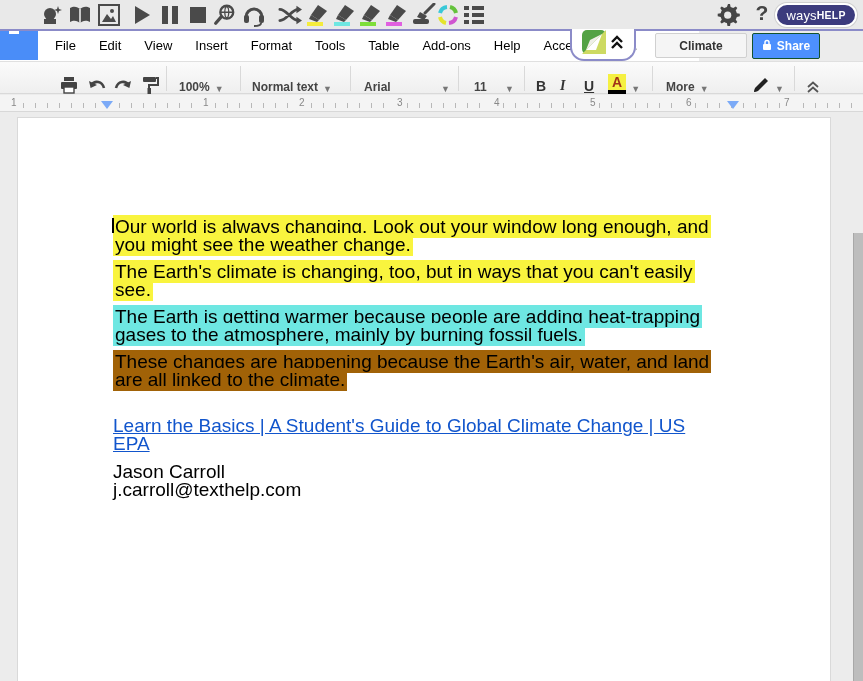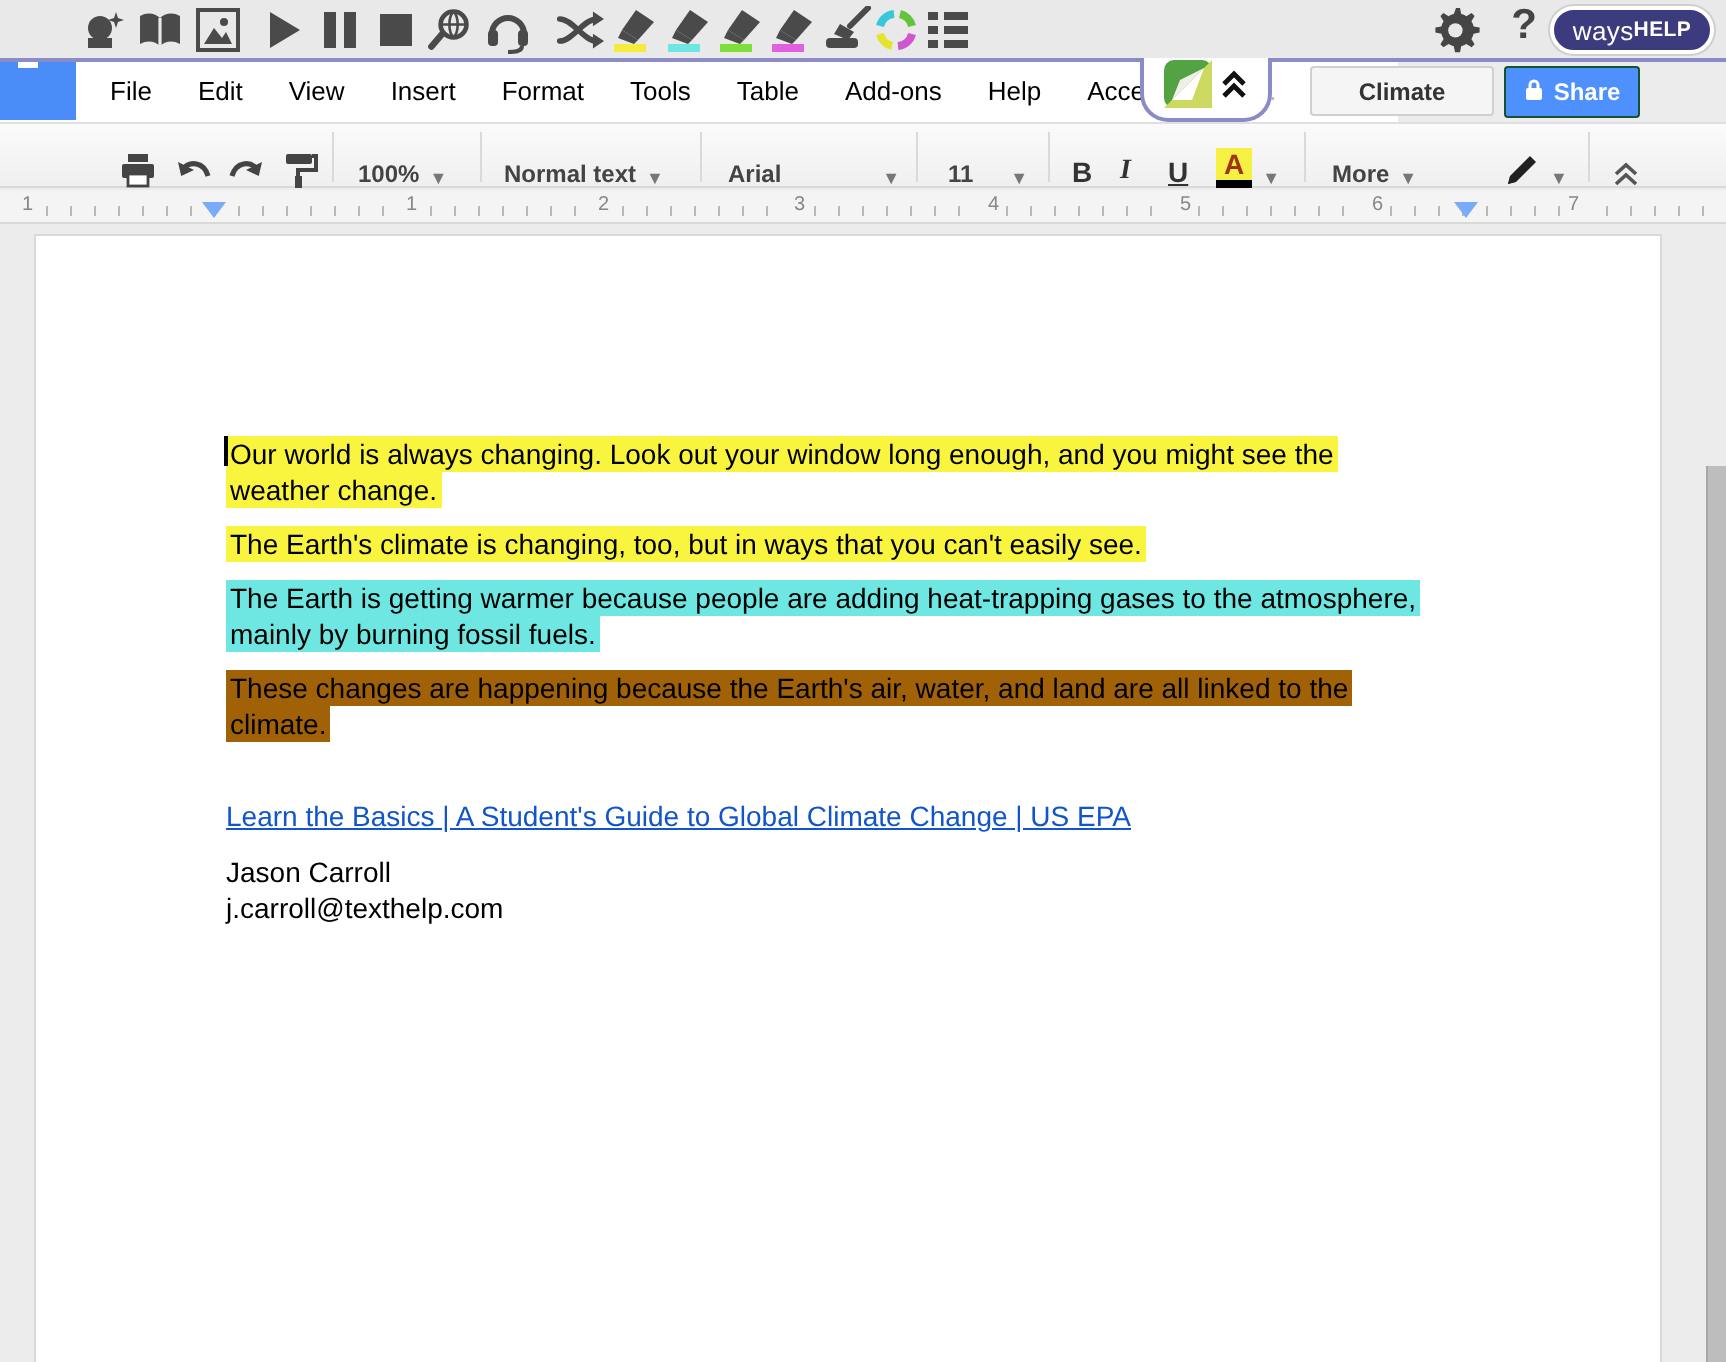--- a/index.html
+++ b/index.html
@@ -52,21 +52,21 @@
     border-bottom:1px solid #d8d8d8; font-size:10px; color:#888; }
   .ruler .ticks { position:absolute; left:0; right:0; bottom:3px; height:5px;
     background:repeating-linear-gradient(90deg, transparent 0px, transparent 11px, #b8b8b8 11px, #b8b8b8 12px); }
   .ruler .num { position:absolute; top:2px; background:#f4f4f4; padding:0 3px; }
   .ruler .ind { position:absolute; top:6px; width:0; height:0;
     border-left:6px solid transparent; border-right:6px solid transparent; border-top:8px solid #7baaf7; }
 
   
   .doc-area { position:absolute; left:0; top:113px; width:863px; height:568px; background:#ececec; overflow:hidden; }
   .page { position:absolute; left:17px; top:4px; width:814px; height:600px; background:#fff; border:1px solid #d9d9d9; }
-  .content { position:absolute; left:95px; top:100px; width:612px; font-size:14px; line-height:18px; color:#000; }
+  .content { position:absolute; left:95px; top:100px; width:612px; font-size:19px; line-height:18px; color:#000; }
   .para { margin-bottom:9px; max-width:598px; }
   .para .hl { padding:1px 2px; box-decoration-break:clone; -webkit-box-decoration-break:clone; }
   .spacer { height:19px; }
   .doc-link { display:inline-block; margin-bottom:10px; text-decoration:underline; cursor:pointer; }
   .sig { line-height:18px; }
   .cursor { position:absolute; left:94px; top:100px; width:1.5px; height:15px; background:#000; }
 
   .vscroll { position:absolute; right:0; top:120px; width:10px; height:561px; background:#bdbdbd; border-left:1px solid #a8a8a8; }
 </style>
 </head>

